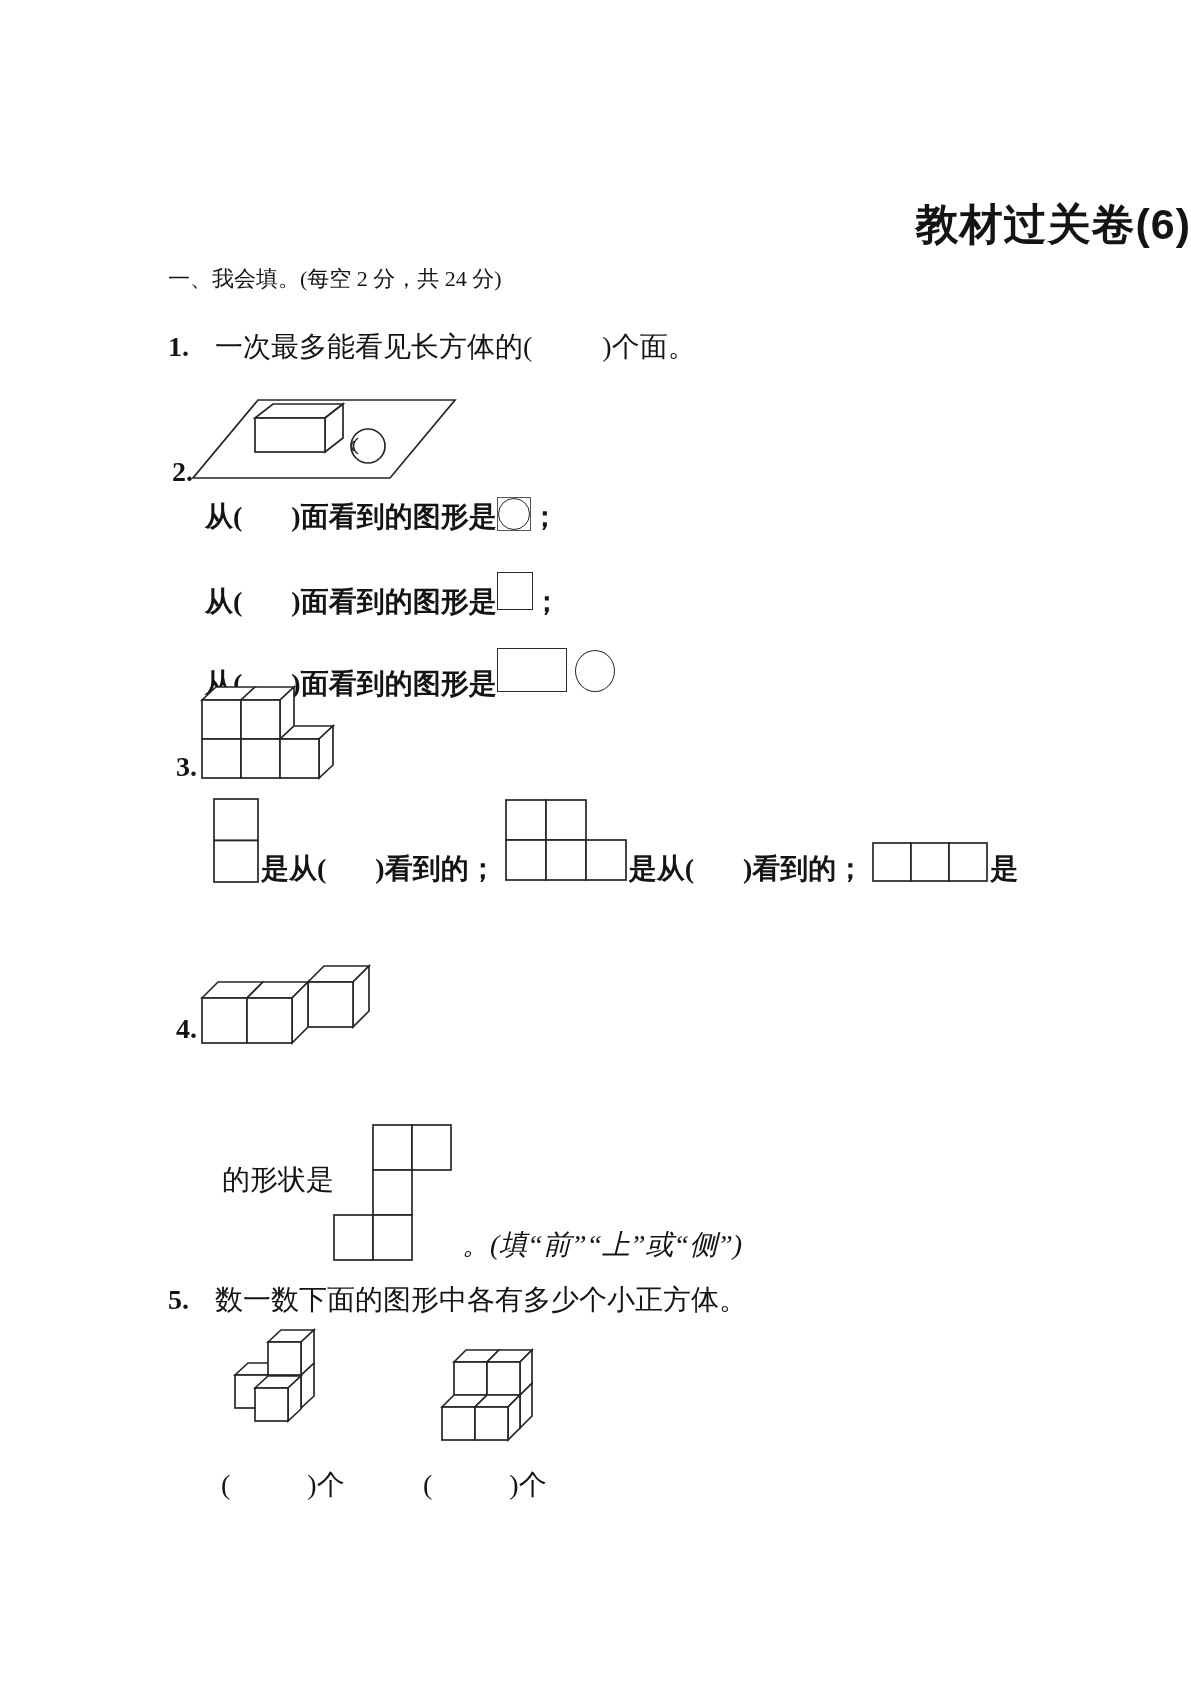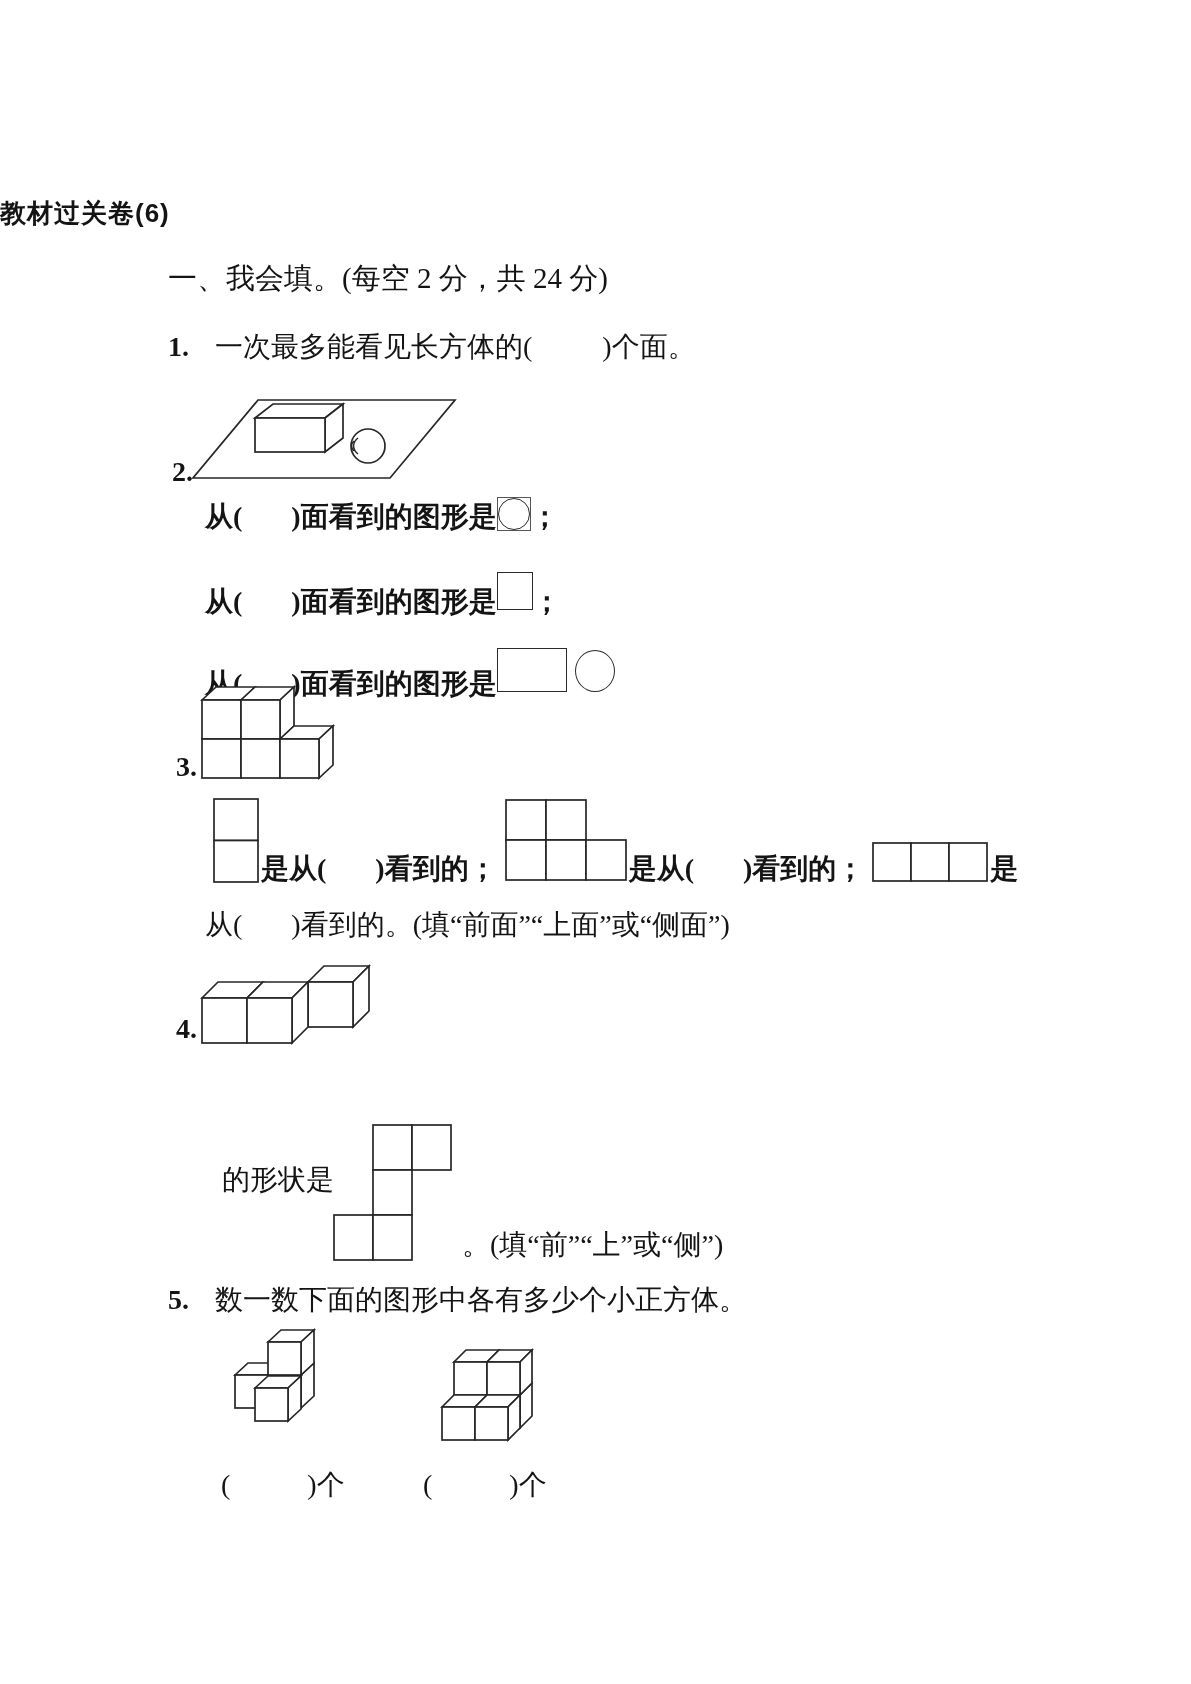--- a/index.html
+++ b/index.html
@@ -1,23 +1,23 @@
 <!DOCTYPE html>
 <html><head>
 <meta charset="utf-8">
 <style>
   html,body{margin:0;padding:0;background:#ffffff;}
   .page{position:relative;width:1191px;height:1684px;background:#fff;overflow:hidden;
         font-family:"Liberation Serif","DejaVu Serif",serif;color:#141414;}
   .abs{position:absolute;}
   .t{font-size:28px;line-height:33px;white-space:pre;}
-  .big{font-size:29px;}
+  .big{font-size:22px;}
   .bold{font-weight:bold;}
-  .title{width:100%;text-align:left;font-family:"Liberation Sans","DejaVu Sans",sans-serif;
-         font-weight:bold;font-size:26px;letter-spacing:1px;}
+  .title{width:100%;text-align:right;font-family:"Liberation Sans","DejaVu Sans",sans-serif;
+         font-weight:bold;font-size:43px;letter-spacing:1px;}
   .qline{display:flex;align-items:flex-start;}
   .qnum{font-weight:bold;display:inline-block;width:47px;flex:0 0 47px;}
   .flexline{display:flex;align-items:flex-end;font-weight:bold;}
   .shape-box{box-sizing:border-box;border:1.6px solid #2a2a2a;background:#fff;}
   .circle-in-box{width:34px;height:34px;border:1px solid #555;margin-bottom:2px;
                  display:flex;align-items:center;justify-content:center;box-sizing:border-box;}
   .circle-in-box .c{width:32px;height:32px;border:1.6px solid #2a2a2a;border-radius:50%;box-sizing:border-box;}
   .sq-view{width:36px;height:38px;margin-bottom:8px;}
   .rect-view{width:70px;height:44px;margin-bottom:8px;}
   .ellipse-view{width:40px;height:42px;border:1.6px solid #2a2a2a;border-radius:50%;
@@ -112,21 +112,20 @@
     </svg>
     <span class="t" style="margin:0 8px 0 2px;">是从(       )看到的；</span>
     <svg width="116" height="41" viewBox="0 0 116 41" style="margin-bottom:2px;">
       <rect class="ln" x="1" y="1" width="38" height="38"></rect>
       <rect class="ln" x="39" y="1" width="38" height="38"></rect>
       <rect class="ln" x="77" y="1" width="38" height="38"></rect>
     </svg>
     <span class="t" style="margin:0 0 0 2px;">是</span>
   </div>
 
-  <div class="abs t" style="top:908px;left:205px;">从(       )看到的。(填“前面”“上面”或“侧面”)</div>
 
   <svg class="abs" style="top:950px;left:188px;" width="190" height="100" viewBox="0 0 190 100">
     <g>
       <polygon class="ln" points="120,32 136,16 181,16 165,32"></polygon>
       <polygon class="ln" points="165,32 181,16 181,61 165,77"></polygon>
       <rect class="ln" x="120" y="32" width="45" height="45"></rect>
     </g>
     <g>
       <polygon class="ln" points="14,48 30,32 75,32 59,48"></polygon>
       <rect class="ln" x="14" y="48" width="45" height="45"></rect>
@@ -141,21 +140,21 @@
 
 
   <svg class="abs" style="top:1124px;left:333px;" width="120" height="137" viewBox="0 0 120 137">
     <rect class="ln" x="40" y="1" width="39" height="45"></rect>
     <rect class="ln" x="79" y="1" width="39" height="45"></rect>
     <rect class="ln" x="40" y="46" width="39" height="45"></rect>
     <rect class="ln" x="1" y="91" width="39" height="45"></rect>
     <rect class="ln" x="40" y="91" width="39" height="45"></rect>
   </svg>
   <div class="abs t" style="top:1163px;left:222px;">的形状是</div>
-  <div class="abs t" style="top:1228px;left:462px;">。(填“前”“上”或“侧”)</div>
+  <div class="abs t" style="top:1228px;left:462px;font-style:italic;">。(填“前”“上”或“侧”)</div>
 
   <div class="abs qline" style="top:1283px;left:168px;">
     <span class="t qnum">5.</span>
     <span class="t">数一数下面的图形中各有多少个小正方体。</span>
   </div>
 
   <svg class="abs" style="top:1328px;left:210px;" width="145" height="112" viewBox="0 0 145 112">
     <g>
       <polygon class="ln" points="25,47 38,35 71,35 58,47"></polygon>
       <rect class="ln" x="25" y="47" width="33" height="33"></rect>

